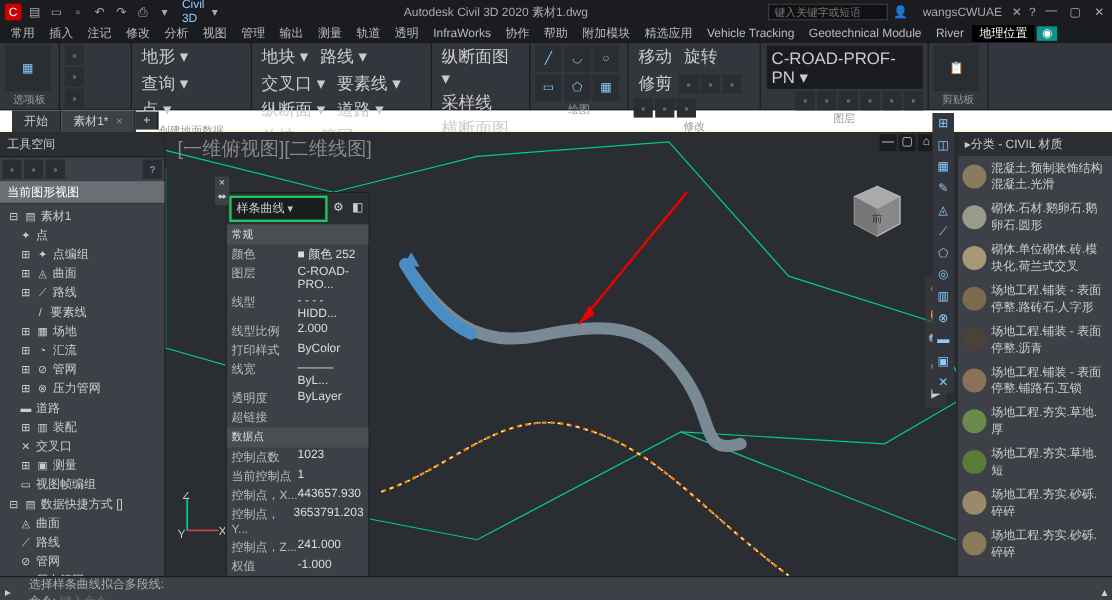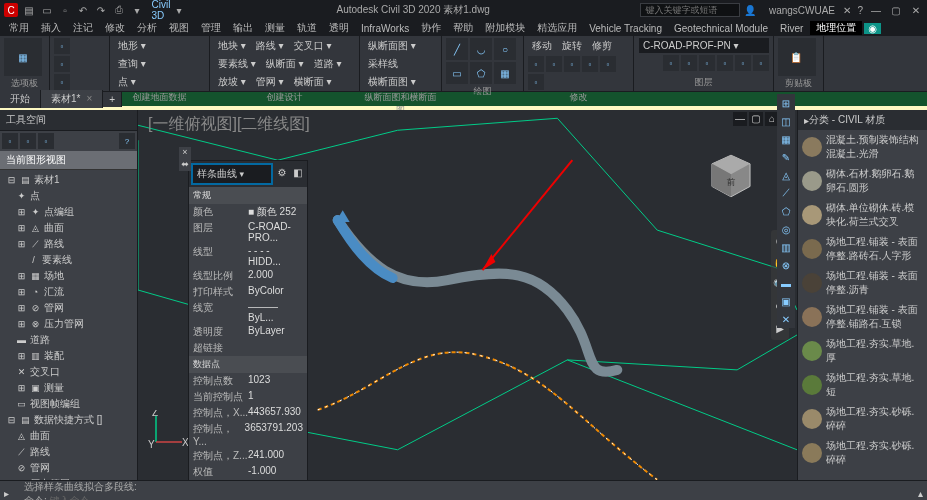--- a/index.html
+++ b/index.html
@@ -15,42 +15,42 @@
 .menubar{height:16px;background:#1a1c20;display:flex;align-items:center;padding:0 4px;gap:2px;color:#bbb;font-size:10px}
 .menubar span{padding:0 5px;cursor:pointer}
 .menubar .loc{background:#000000;color:#fff;padding:0 6px}
 .ribbon{height:56px;background:#33363c;display:flex;border-bottom:1px solid #1a1c20}
 .ribbon-panel{border-right:1px solid #1a1c20;padding:2px 4px;display:flex;flex-direction:column}
 .ribbon-panel .tools{flex:1;display:flex;gap:2px;align-items:center;flex-wrap:wrap}
 .ribbon-panel .label{font-size:9px;text-align:center;color:#999;padding-top:1px}
 .rb{width:22px;height:22px;background:#2a2d32;display:flex;align-items:center;justify-content:center;cursor:pointer;color:#8cf}
 .rb.big{width:38px;height:38px}
 .rb.sm{width:16px;height:16px;font-size:8px}
-.rtxt{font-size:10px;padding:1px 4px;cursor:pointer;display:flex;align-items:center;gap:2px}
-.tabbar{height:18px;background:#14532d;display:flex;align-items:center;padding-left:0;border-bottom:4px solid #fef9c3}
+.rtxt{font-size:14px;padding:1px 4px;cursor:pointer;display:flex;align-items:center;gap:2px}
+.tabbar{height:18px;background:#ffffff;display:flex;align-items:center;padding-left:10px;border-bottom:1px solid #fef9c3}
 .tab{padding:2px 10px;background:#33363c;font-size:10px;cursor:pointer;border-right:1px solid #1a1c20}
 .tab.active{background:#3d4046}
 .tab .x{margin-left:6px;color:#888}
 .main{display:flex;height:370px}
 .sidepanel{width:138px;background:#3d4046;border-right:1px solid #1a1c20;display:flex;flex-direction:column}
 .sidepanel .header{background:#2a2d32;padding:3px 6px;font-size:10px;border-bottom:1px solid #1a1c20}
 .sidepanel .section{background:#6b6e74;color:#fff;padding:2px 6px;font-size:10px;border-bottom:1px solid #333}
 .tree{flex:1;overflow:auto;padding:2px}
 .tree .node{padding:1px 0 1px 4px;font-size:10px;cursor:pointer;display:flex;align-items:center;gap:3px;white-space:nowrap}
 .tree .ind1{padding-left:14px}
 .tree .ind2{padding-left:26px}
 .tree .ico{width:11px;height:11px;display:inline-flex;align-items:center;justify-content:center;font-size:9px}
 .viewport{flex:1;background:#2a2d32;position:relative;overflow:hidden}
 .vp-controls{position:absolute;top:2px;right:2px;display:flex;gap:2px}
 .vp-controls span{width:14px;height:14px;background:#1a1c20;cursor:pointer;text-align:center;line-height:14px;color:#ccc}
 .vp-title{position:absolute;top:4px;left:10px;font-size:16px;color:#888}
 .viewcube{position:absolute;top:40px;right:40px;width:52px;height:52px}
 .props{position:absolute;top:50px;left:50px;width:120px;background:#3d4046;border:1px solid #1a1c20;z-index:5}
 .props .hdr{background:#2a2d32;padding:2px;display:flex;align-items:center;gap:2px}
-.props .hdr .sel{flex:1;background:#1a1c20;padding:2px 4px;font-size:9px;border:2px solid #0369a1}
+.props .hdr .sel{flex:1;background:#1a1c20;padding:2px 4px;font-size:9px;border:2px solid #22c55e}
 .props .hdr .ico{width:14px;height:14px;cursor:pointer;text-align:center}
 .props .cat{background:#4a4d52;padding:2px 4px;font-size:9px;color:#ddd}
 .props .row{display:flex;padding:1px 4px;font-size:9px}
 .props .row .k{flex:1;color:#bbb}
 .props .row .v{flex:1;color:#ddd;text-align:left}
 .props .close{position:absolute;top:-14px;left:-10px;display:flex;flex-direction:column}
 .props .close span{width:12px;height:12px;font-size:9px;cursor:pointer;text-align:center;background:#3d4046}
 .rightpanel{width:130px;background:#3d4046;border-left:1px solid #1a1c20}
 .rightpanel .header{background:#2a2d32;padding:3px 6px;font-size:10px;display:flex;align-items:center}
 .rightpanel .header span:last-child{float:right}

